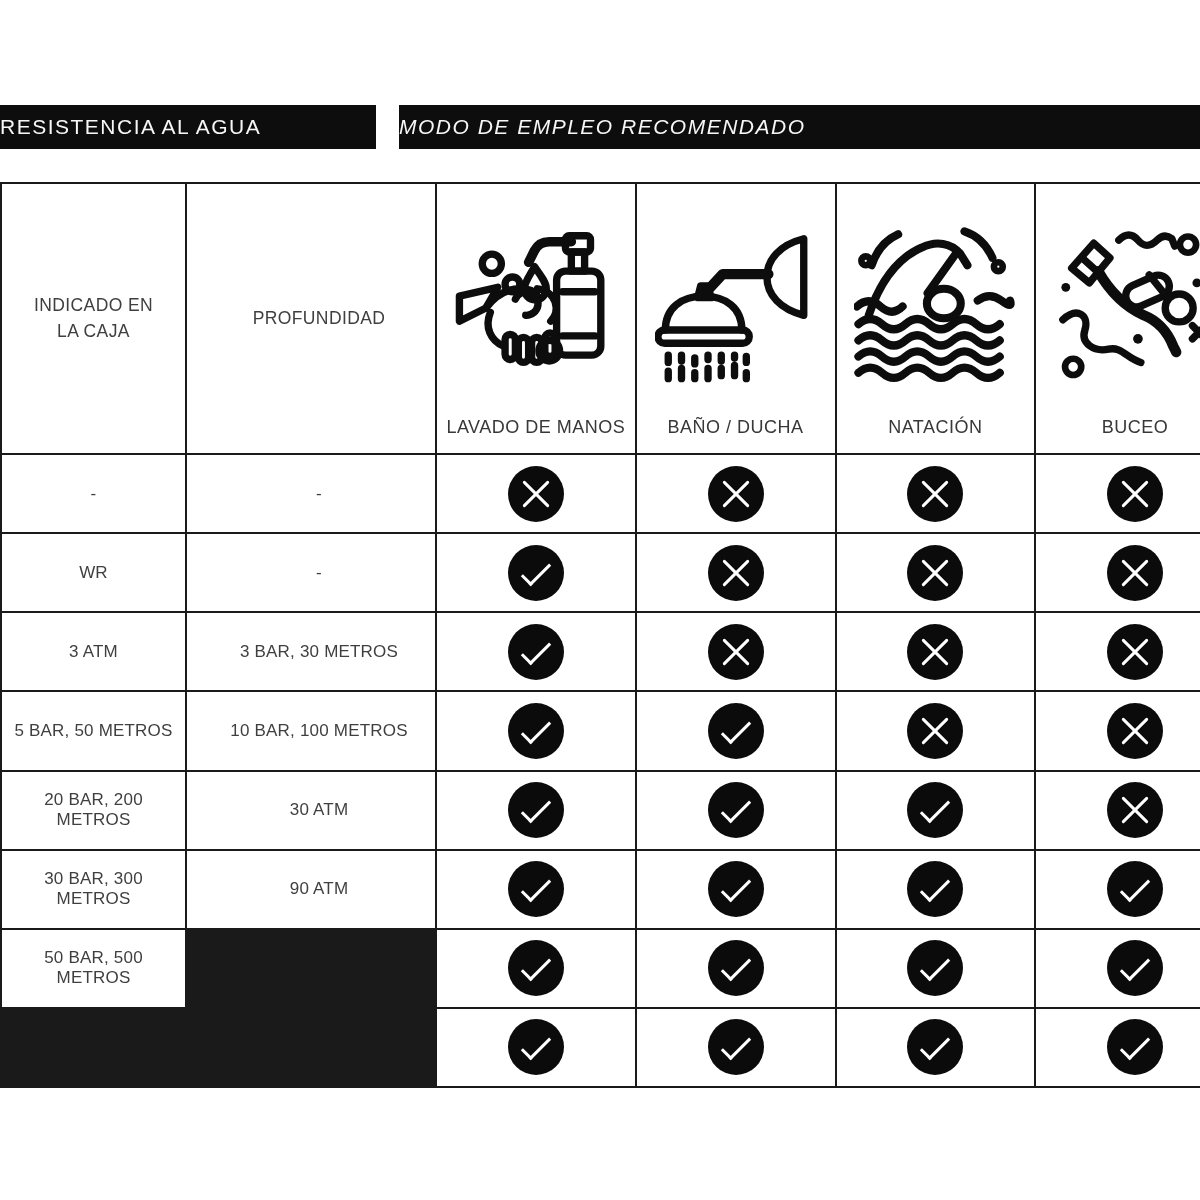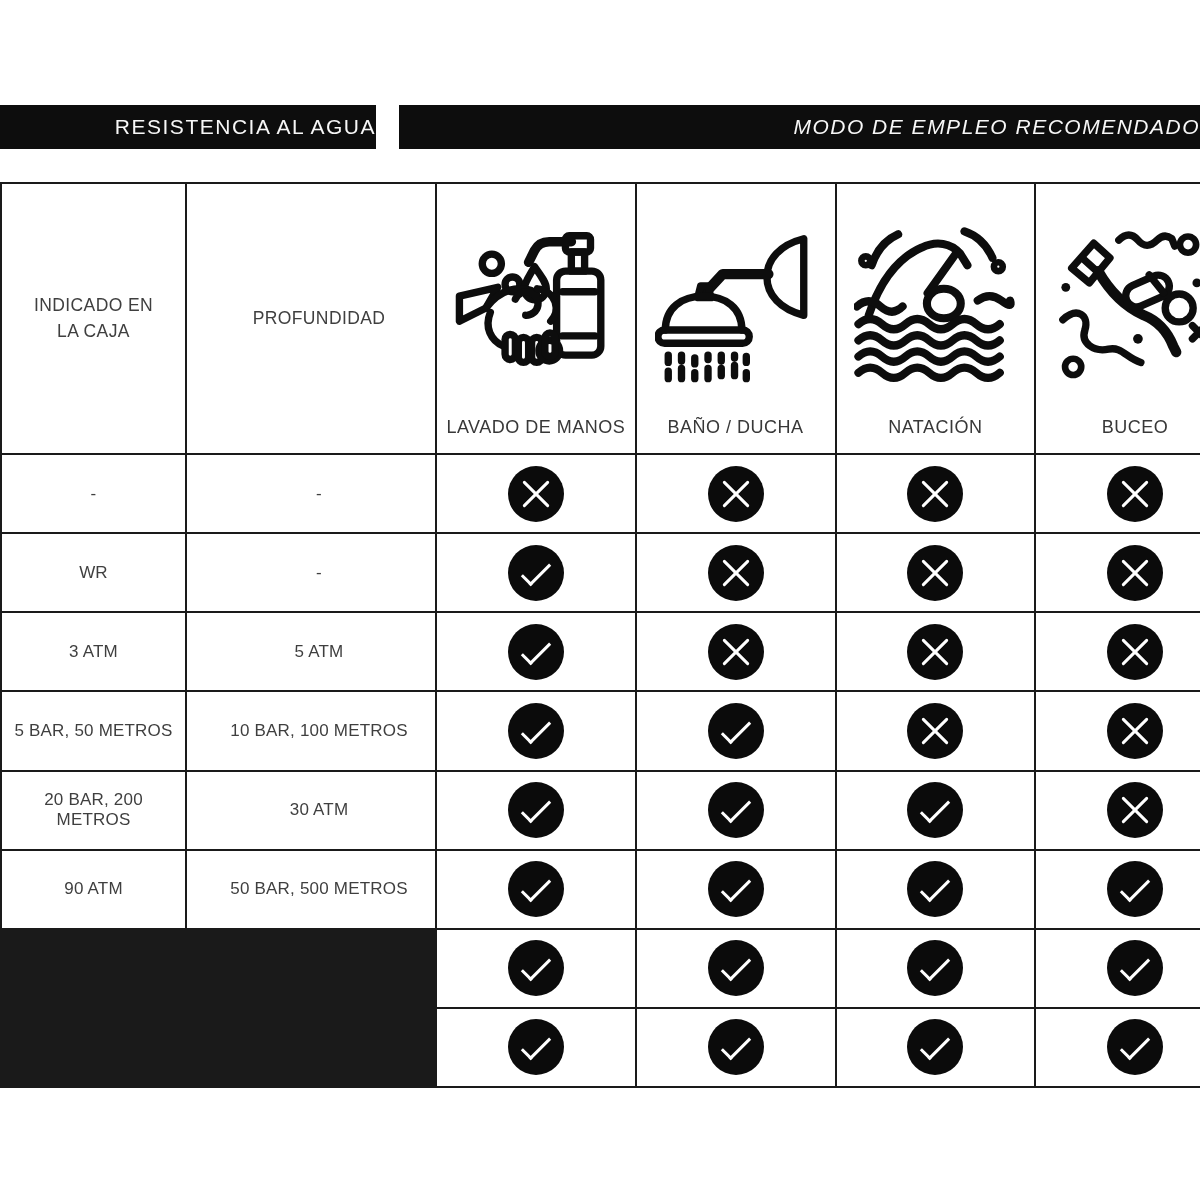--- a/index.html
+++ b/index.html
@@ -11,21 +11,21 @@
     --mark-bg:#0b0b0b;
     --mark-glyph:#ffffff;
   }
   html,body{margin:0;padding:0;background:#fff;}
   .canvas{
     position:relative;width:1200px;height:1200px;background:#ffffff;overflow:hidden;
     font-family:"Liberation Sans","DejaVu Sans",sans-serif;
   }
   .bar{
     position:absolute;top:105px;height:44px;background:var(--bar-bg);
-    display:flex;align-items:center;justify-content:flex-end;
+    display:flex;align-items:center;justify-content:flex-start;
     color:var(--bar-text);font-size:21px;letter-spacing:1.5px;font-weight:400;
   }
   .bar-left{left:0;width:376px;}
   .bar-right{left:399px;width:801px;font-style:italic;}
 
   .table{
     position:absolute;top:182px;height:906px;
     display:grid;gap:2px;background:var(--line);
     border:2px solid var(--line);box-sizing:border-box;
   }
@@ -83,25 +83,26 @@
     </div>
     <div class="cell head-cell">
       <span>PROFUNDIDAD</span>
     </div>
 
   <div class="cell text-cell">-</div>
       <div class="cell text-cell">-</div>
       <div class="cell text-cell">WR</div>
       <div class="cell text-cell">-</div>
       <div class="cell text-cell">3 ATM</div>
-      <div class="cell text-cell">5 ATM</div>
+      <div class="cell text-cell">3 BAR, 30 METROS</div>
       <div class="cell text-cell">5 BAR, 50 METROS</div>
       <div class="cell text-cell">10 BAR, 100 METROS</div>
       <div class="cell text-cell">20 BAR, 200 METROS</div>
       <div class="cell text-cell">30 ATM</div>
+      <div class="cell text-cell">30 BAR, 300 METROS</div>
       <div class="cell text-cell">90 ATM</div>
       <div class="cell text-cell">50 BAR, 500 METROS</div>
     </div>
 
   <div class="table table-usage">
 
     <div class="cell icon-cell">
       <div class="icon-wrap">
         <svg viewBox="0 0 110 110" aria-hidden="true">
           <g fill="none" stroke="currentColor" stroke-width="5" stroke-linecap="round" stroke-linejoin="round">

